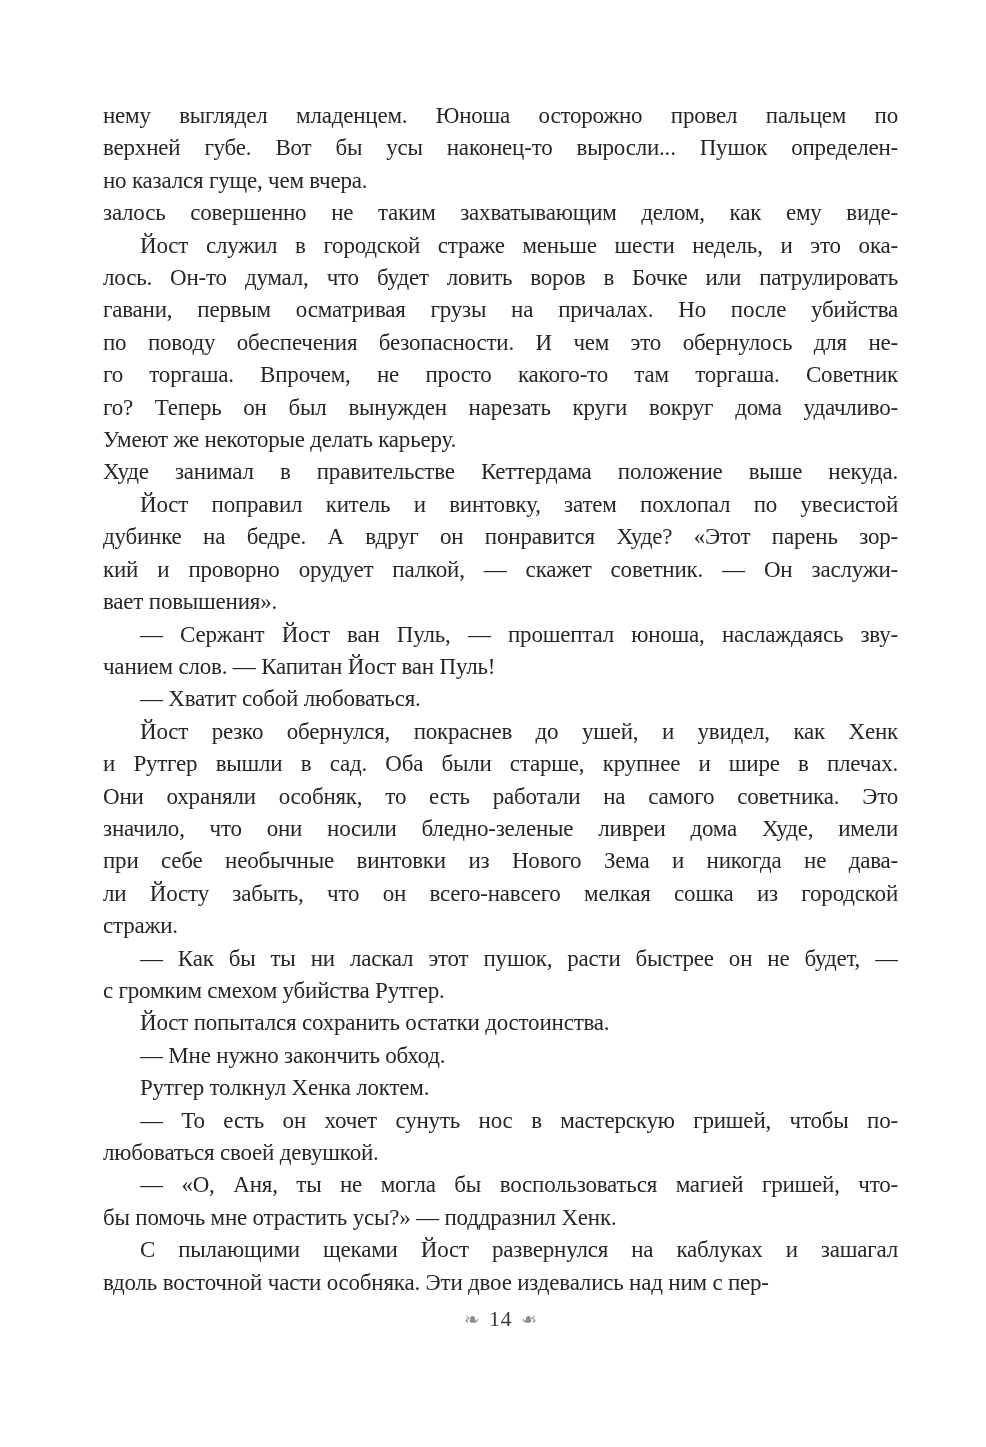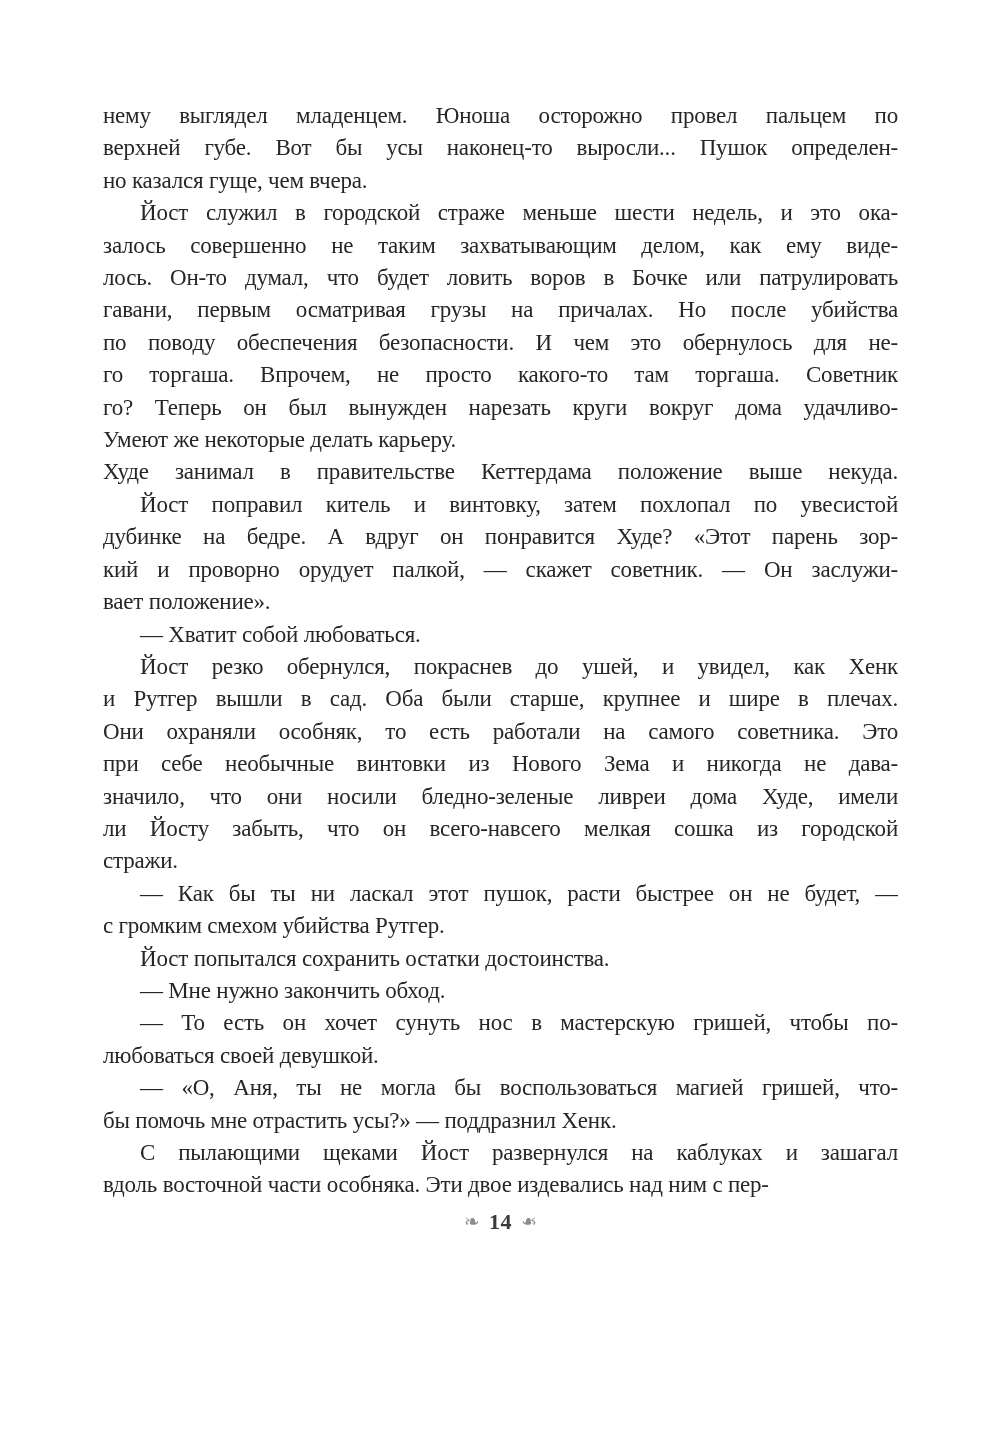--- a/index.html
+++ b/index.html
@@ -57,71 +57,77 @@
     font-size: 19px;
     line-height: 1;
     display: inline-block;
   }
   .ornament.flip {
     transform: scaleX(-1);
   }
   .page-number {
     font-family: "Liberation Serif", "DejaVu Serif", serif;
     letter-spacing: 0.5px;
-    font-weight: bold;
   }
 </style>
 </head>
 <body>
 
 <div class="page" style="background: rgb(255, 255, 255); color: rgb(38, 38, 38);">
   <div class="text-block" id="text-block">
       <p class="para">
         <span class="line">нему выглядел младенцем. Юноша осторожно провел пальцем по</span>
         <span class="line">верхней губе. Вот бы усы наконец-то выросли... Пушок определен-</span>
         <span class="line last">но казался гуще, чем вчера.</span>
       </p>
       <p class="para">
+        <span class="line">залось совершенно не таким захватывающим делом, как ему виде-</span>
         <span class="line first-indent">Йост служил в городской страже меньше шести недель, и это ока-</span>
-        <span class="line">залось совершенно не таким захватывающим делом, как ему виде-</span>
         <span class="line">лось. Он-то думал, что будет ловить воров в Бочке или патрулировать</span>
         <span class="line">гавани, первым осматривая грузы на причалах. Но после убийства</span>
         <span class="line">по поводу обеспечения безопасности. И чем это обернулось для не-</span>
         <span class="line">го торгаша. Впрочем, не просто какого-то там торгаша. Советник</span>
         <span class="line">го? Теперь он был вынужден нарезать круги вокруг дома удачливо-</span>
         <span class="line last">Умеют же некоторые делать карьеру.</span>
         <span class="line">Худе занимал в правительстве Кеттердама положение выше некуда.</span>
       </p>
       <p class="para">
         <span class="line first-indent">Йост поправил китель и винтовку, затем похлопал по увесистой</span>
         <span class="line">дубинке на бедре. А вдруг он понравится Худе? «Этот парень зор-</span>
         <span class="line">кий и проворно орудует палкой, — скажет советник. — Он заслужи-</span>
-        <span class="line last">вает положение».</span>
+        <span class="line last">вает повышения».</span>
+      </p>
+      <p class="para">
+        <span class="line first-indent">—  Сержант Йост ван Пуль, — прошептал юноша, наслаждаясь зву-</span>
+        <span class="line last">чанием слов. — Капитан Йост ван Пуль!</span>
       </p>
       <p class="para">
         <span class="line last first-indent">—  Хватит собой любоваться.</span>
       </p>
       <p class="para">
         <span class="line first-indent">Йост резко обернулся, покраснев до ушей, и увидел, как Хенк</span>
         <span class="line">и Рутгер вышли в сад. Оба были старше, крупнее и шире в плечах.</span>
         <span class="line">Они охраняли особняк, то есть работали на самого советника. Это</span>
+        <span class="line">значило, что они носили бледно-зеленые ливреи дома Худе, имели</span>
         <span class="line">при себе необычные винтовки из Нового Зема и никогда не дава-</span>
-        <span class="line">значило, что они носили бледно-зеленые ливреи дома Худе, имели</span>
         <span class="line">ли Йосту забыть, что он всего-навсего мелкая сошка из городской</span>
         <span class="line last">стражи.</span>
       </p>
       <p class="para">
         <span class="line first-indent">—  Как бы ты ни ласкал этот пушок, расти быстрее он не будет, —</span>
         <span class="line last">с громким смехом убийства Рутгер.</span>
       </p>
       <p class="para">
         <span class="line last first-indent">Йост попытался сохранить остатки достоинства.</span>
       </p>
       <p class="para">
         <span class="line last first-indent">—  Мне нужно закончить обход.</span>
+      </p>
+      <p class="para">
+        <span class="line last first-indent">Рутгер толкнул Хенка локтем.</span>
       </p>
       <p class="para">
         <span class="line first-indent">—  То есть он хочет сунуть нос в мастерскую гришей, чтобы по-</span>
         <span class="line last">любоваться своей девушкой.</span>
       </p>
       <p class="para">
         <span class="line first-indent">—  «О, Аня, ты не могла бы воспользоваться магией гришей, что-</span>
         <span class="line last">бы помочь мне отрастить усы?» — поддразнил Хенк.</span>
       </p>
       <p class="para">

